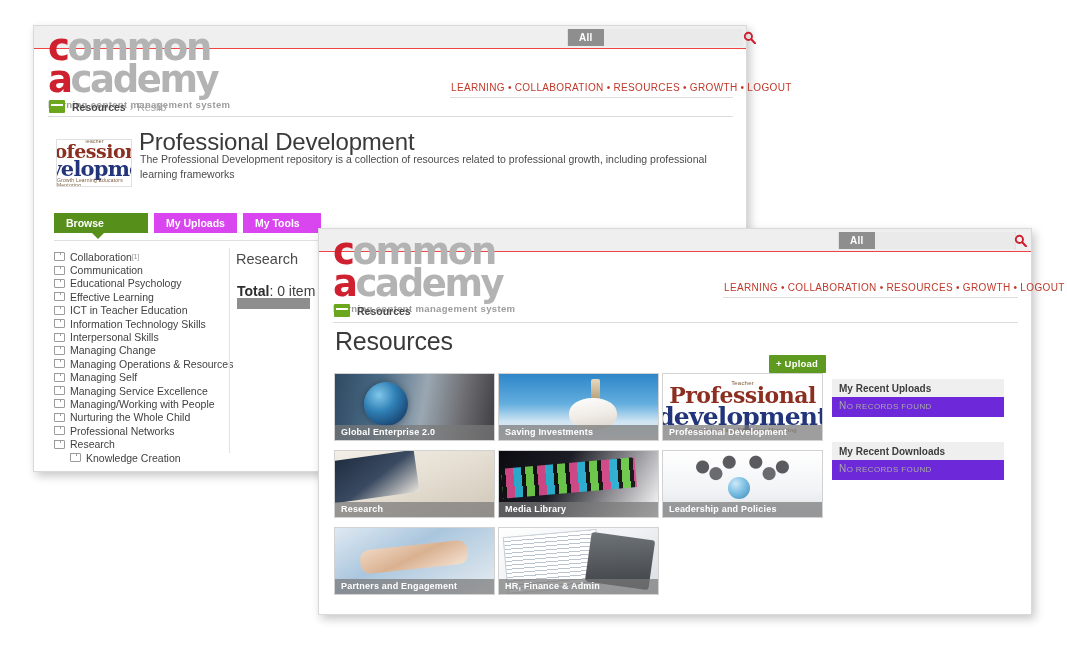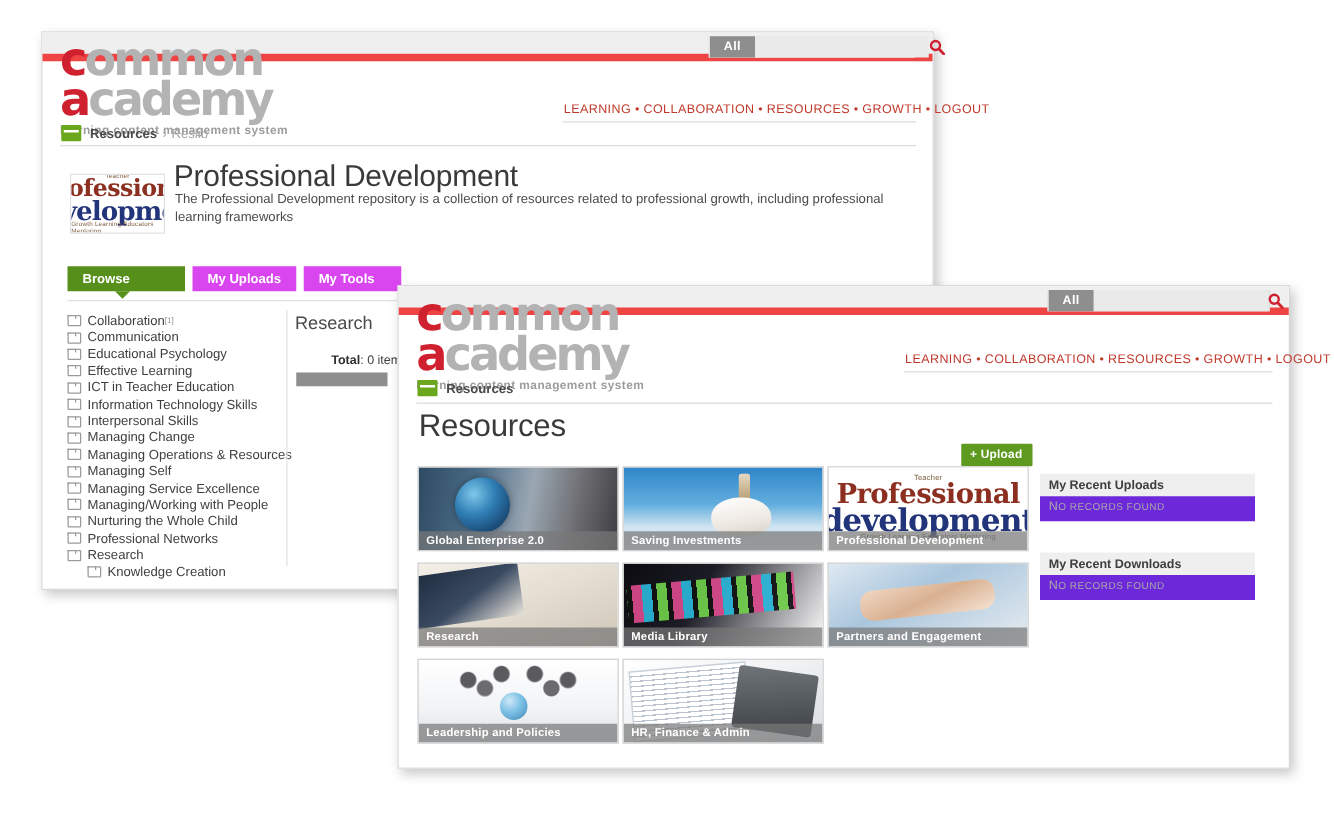--- a/index.html
+++ b/index.html
@@ -15,21 +15,21 @@
   
   .window {
     position: absolute;
     background: #ffffff;
     border: 1px solid #d9d9d9;
     box-shadow: 3px 4px 9px rgba(0,0,0,0.22);
   }
   .win-topbar {
     height: 23px;
     background: #efefef;
-    border-bottom: 6px solid #ef4444;
+    border-bottom: 1px solid #ef4444;
     position: relative;
   }
   .searchwrap {
     position: absolute;
     top: 3px;
     height: 17px;
     background: #e9e9e9;
     border: 1px solid #e0e0e0;
     display: flex;
     align-items: center;
@@ -212,23 +212,22 @@
   .tree-divider { position: absolute; border-left: 1px solid #e2e2e2; }
 
   
   .panel-title {
     position: absolute;
     font-size: 14.5px;
     color: #4a4a4a;
   }
   .panel-total {
     position: absolute;
-    font-size: 10px;
+    font-size: 14px;
     color: #3f3f3f;
-    margin-left: 28px;
   }
   .panel-total b { color: #2e2e2e; }
   .panel-bar {
     position: absolute;
     background: #8e8e8e;
   }
 
   
   .page-title {
     position: absolute;
@@ -582,27 +581,27 @@
         <div class="tile-img art-research"></div>
         <div class="tile-cap">Research</div>
       </div>
 
       <div class="tile">
         <div class="tile-img art-media"></div>
         <div class="tile-cap">Media Library</div>
       </div>
 
       <div class="tile">
+        <div class="tile-img art-leadership"></div>
+        <div class="tile-cap">Leadership and Policies</div>
+      </div>
+
+      <div class="tile">
         <div class="tile-img art-partners"></div>
         <div class="tile-cap">Partners and Engagement</div>
-      </div>
-
-      <div class="tile">
-        <div class="tile-img art-leadership"></div>
-        <div class="tile-cap">Leadership and Policies</div>
       </div>
 
       <div class="tile">
         <div class="tile-img art-hr"></div>
         <div class="tile-cap">HR, Finance &amp; Admin</div>
       </div>
     </div>
 
     <div class="rail" style="left:513px; top:125px;">
       <div class="rail-box">

